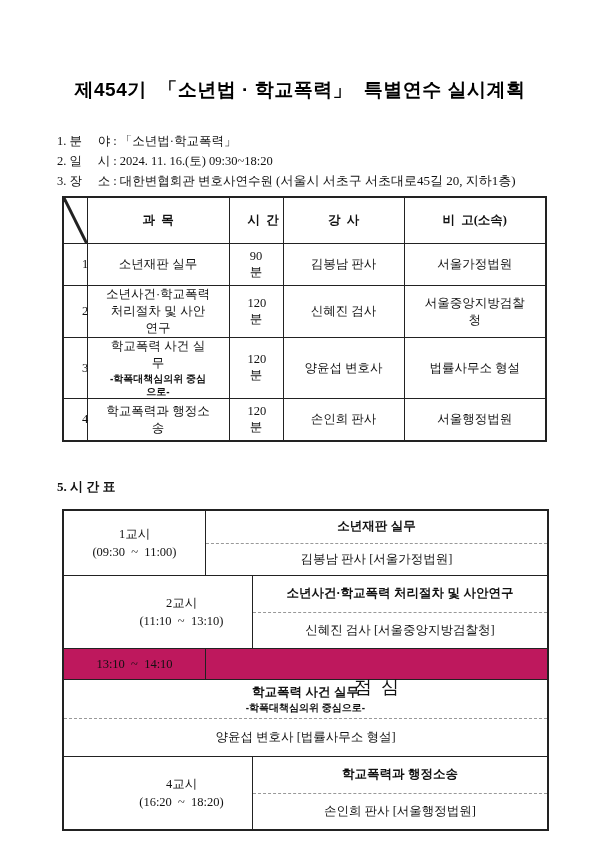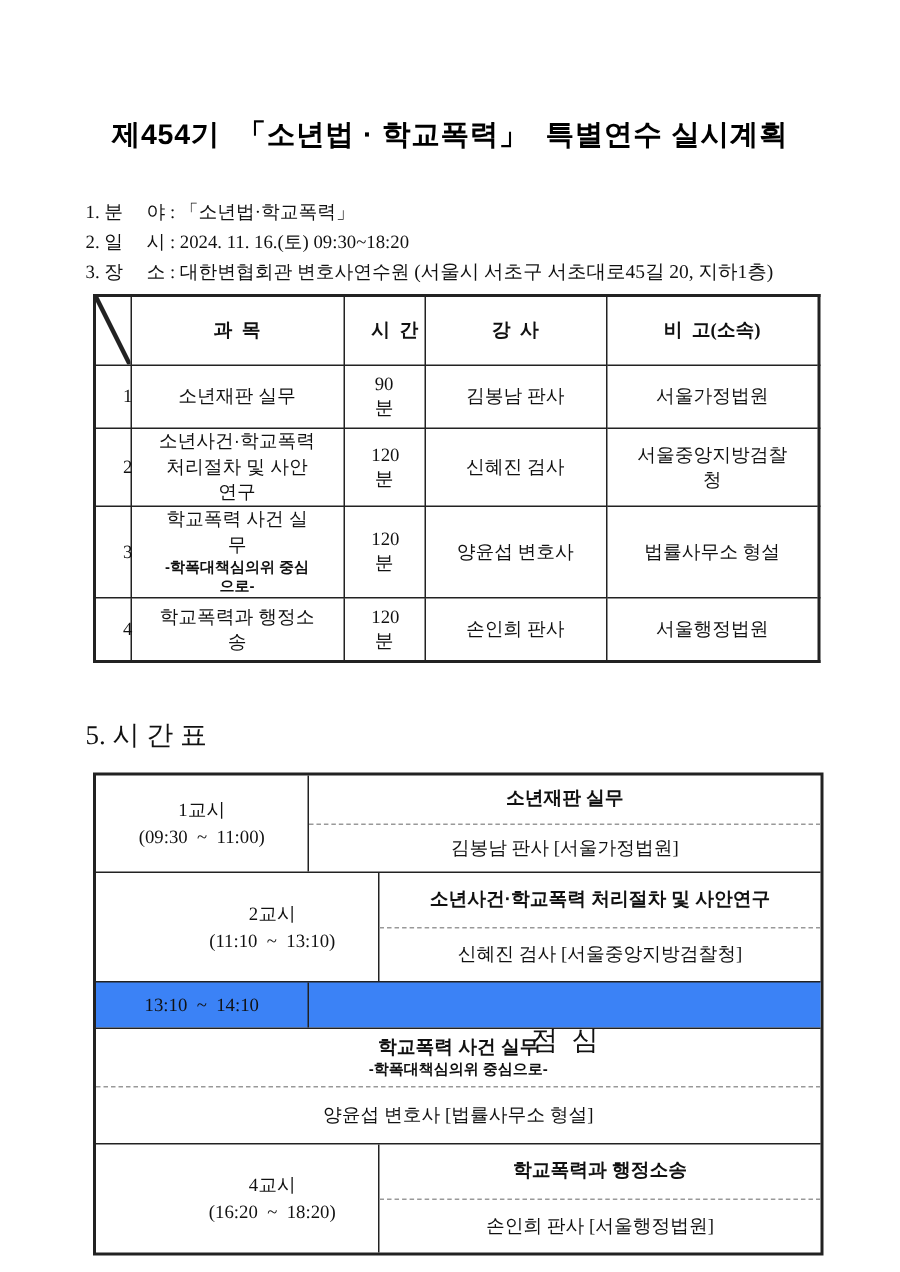--- a/index.html
+++ b/index.html
@@ -47,22 +47,23 @@
   }
   table.course th{font-weight:bold;white-space:pre;height:28px;}
   .diag{position:relative;padding:0;}
   .diag svg{position:absolute;left:0;top:0;width:100%;height:100%;display:block;}
   .r-std td{height:41px;}
   .subject{font-family:"Liberation Sans","DejaVu Sans",sans-serif;font-weight:700;}
   .subnote{font-family:"Liberation Sans","DejaVu Sans",sans-serif;font-weight:700;font-size:10px;line-height:13px;}
   
   .sec5{
     margin:36px 0 0 57px;
-    font-size:18px;
-    white-space:pre;
+    font-size:13px;
+    white-space:pre;
+    font-weight:bold;
   }
   
   .tt{
     width:483px;
     margin:13px 0 0 62px;
     border:2px solid #222;
     box-sizing:content-box;
   }
   .tt-row{display:flex;border-top:1px solid #222;}
   .tt-row:first-child{border-top:none;text-align:right;}
@@ -85,21 +86,21 @@
     font-weight:700;font-size:12.5px;
     white-space:pre;
   }
   .tt-title .sub{font-size:10px;line-height:13px;font-weight:700;}
   .tt-lect{
     flex:1;
     display:flex;align-items:center;justify-content:center;
     font-size:12.5px;white-space:pre;
   }
   .h64{height:64px;} .h72{height:72px;padding-left:47px;} .h76{height:76px;}
-  .lunch{height:30px;background:#3b82f6;}
+  .lunch{height:30px;background:#be185d;}
   .lunch .tt-meal{
     flex:1;display:flex;align-items:center;justify-content:center;
     font-size:18px;white-space:pre;margin-top:38px;
   }
 </style>
 </head>
 <body>
 
 <div class="page">
 

